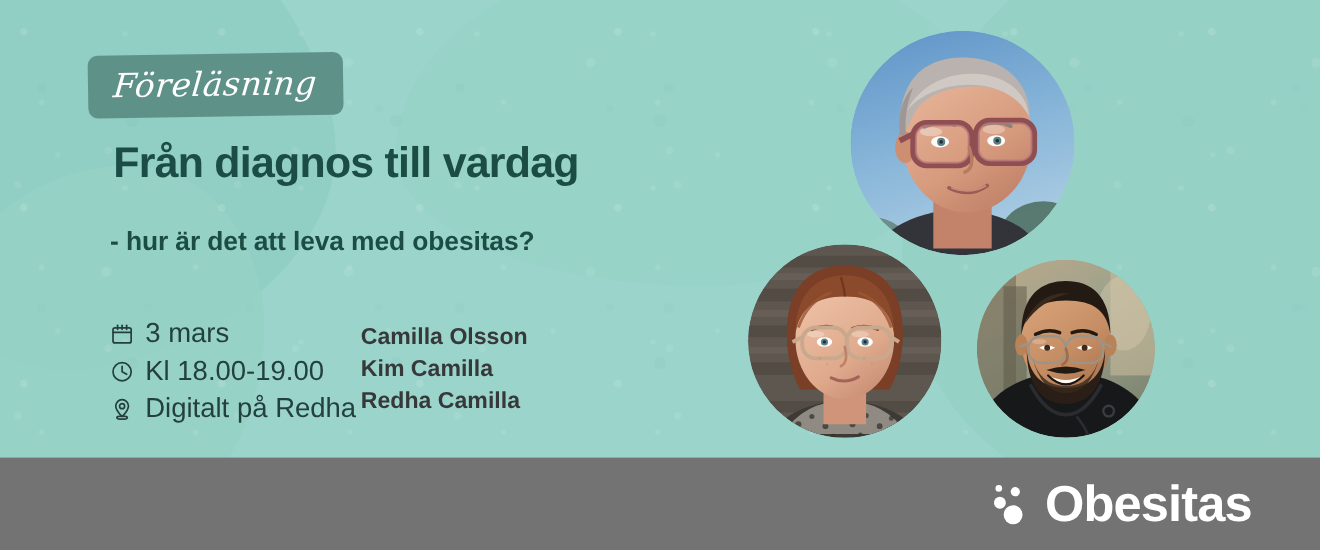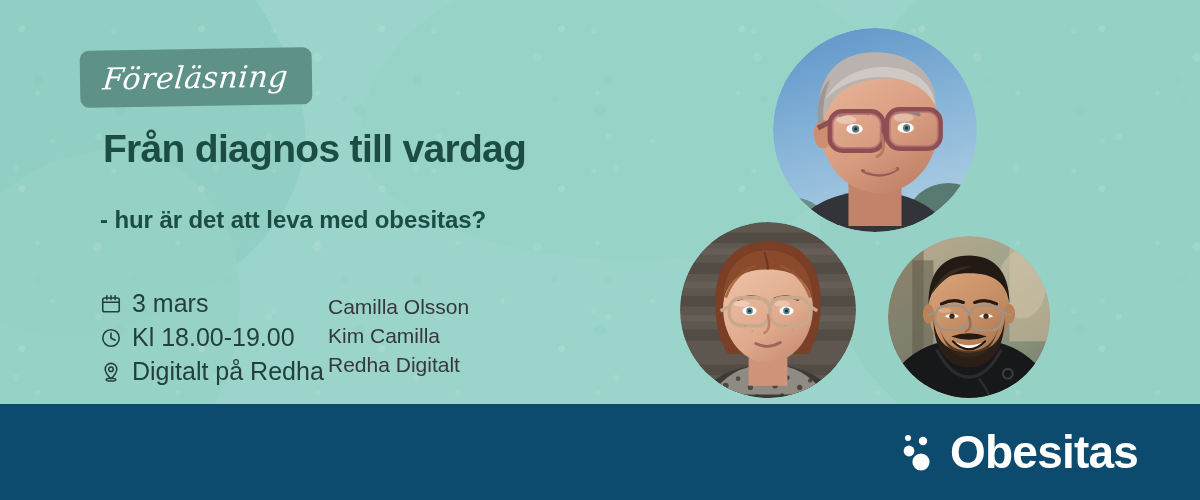--- a/index.html
+++ b/index.html
@@ -142,21 +142,21 @@
     white-space: nowrap;
   }
 
   
   .speakers {
     position: absolute;
     left: 328px; top: 292px;
   }
   .speaker-name {
     font-size: 21px;
-    font-weight: 400;
+    font-weight: 700;
     color: #36383A;
     line-height: 29px;
     white-space: nowrap;
   }
 
   
   .portrait {
     position: absolute;
     border-radius: 50%;
     overflow: hidden;
@@ -164,22 +164,22 @@
   .p-top   { left: 773px; top: 28px;  width: 204px; height: 204px; }
   .p-left  { left: 680px; top: 222px; width: 176px; height: 176px; }
   .p-right { left: 888px; top: 236px; width: 162px; height: 162px; }
 
   .portrait svg { display: block; width: 100%; height: 100%; }
 
   
   .footer {
     position: absolute;
     left: 0; right: 0; bottom: 0;
-    height: 96px;
-    background: #0c4a6e;
+    height: 84px;
+    background: #737373;
   }
   .logo {
     position: absolute;
     right: 62px;
     top: 50%;
     transform: translateY(-50%);
     display: flex;
     align-items: center;
   }
   .logo-mark {
@@ -251,21 +251,21 @@
         </svg>
       </span>
       <span class="detail-label">Digitalt på Redha</span>
     </div>
 
   </div>
 
   <div class="speakers">
     <div class="speaker-name">Camilla Olsson</div>
     <div class="speaker-name">Kim Camilla</div>
-    <div class="speaker-name">Redha Digitalt</div>
+    <div class="speaker-name">Redha Camilla</div>
   </div>
 
   <div class="portrait p-top">
     <svg viewBox="0 0 200 200" xmlns="http://www.w3.org/2000/svg">
       <defs>
         <linearGradient id="skyT" x1="0" y1="0" x2="0.3" y2="1">
           <stop offset="0%" stop-color="#5E93C8"></stop>
           <stop offset="55%" stop-color="#86B4D8"></stop>
           <stop offset="100%" stop-color="#A9CBE2"></stop>
         </linearGradient>

